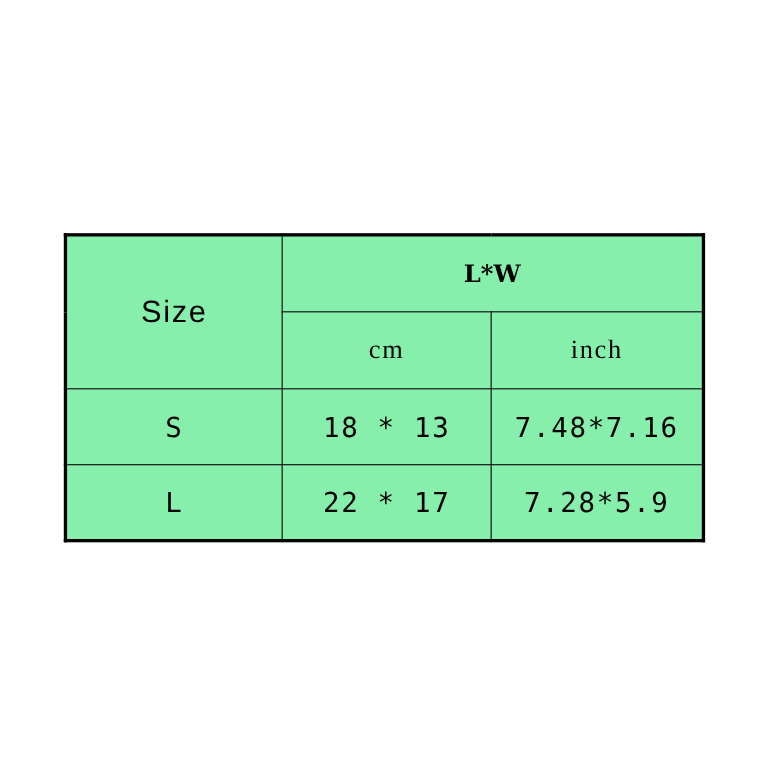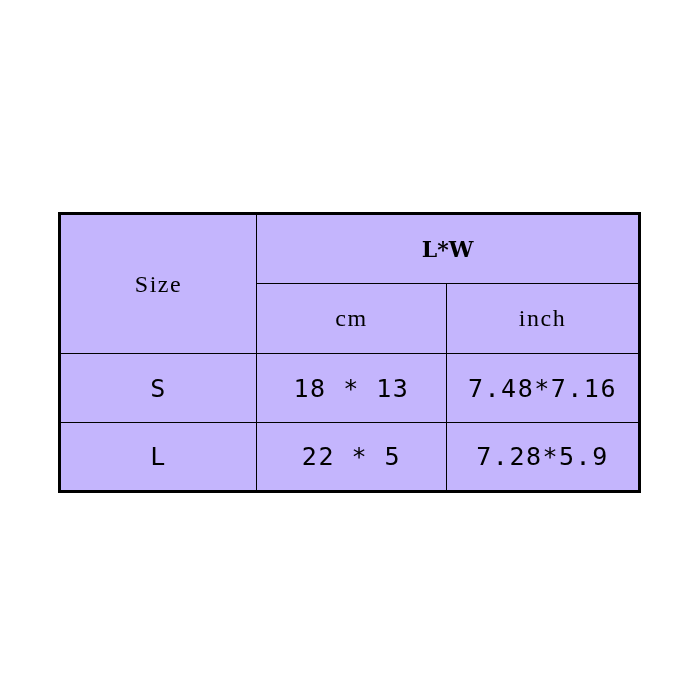--- a/index.html
+++ b/index.html
@@ -33,32 +33,32 @@
     background: #ffffff;
     border: 3px solid #000000;
   }
 
   table.size-chart td {
     border: 1px solid #000000;
     text-align: center;
     vertical-align: middle;
     padding: 0;
     color: #000000;
-    background: #c4b5fd;
+    background: #86efac;
   }
 
   
   col.col-size  { width: 197px; }
   col.col-cm    { width: 190px; }
   col.col-inch  { width: 193px; }
 
   
   td.cell-size-header {
-    font-family: Liberation Serif, serif;
-    font-size: 24px;
+    font-family: Liberation Sans, sans-serif;
+    font-size: 28px;
     letter-spacing: 1.5px;
     font-weight: normal;
   }
 
   
   td.cell-lw-header {
     font-family: "DejaVu Serif", "Liberation Serif", serif;
     font-size: 22px;
     font-weight: bold;
     letter-spacing: 0px;
@@ -113,19 +113,19 @@
       </tr>
 
       <tr class="data-row">
         <td class="cell-size-label">S</td>
         <td class="cell-value">18 * 13</td>
         <td class="cell-value">7.48*7.16</td>
       </tr>
 
       <tr class="data-row">
         <td class="cell-size-label">L</td>
-        <td class="cell-value">22 * 5</td>
+        <td class="cell-value">22 * 17</td>
         <td class="cell-value">7.28*5.9</td>
       </tr>
 
     </tbody>
   </table>
 </div>
 
 </body></html>

